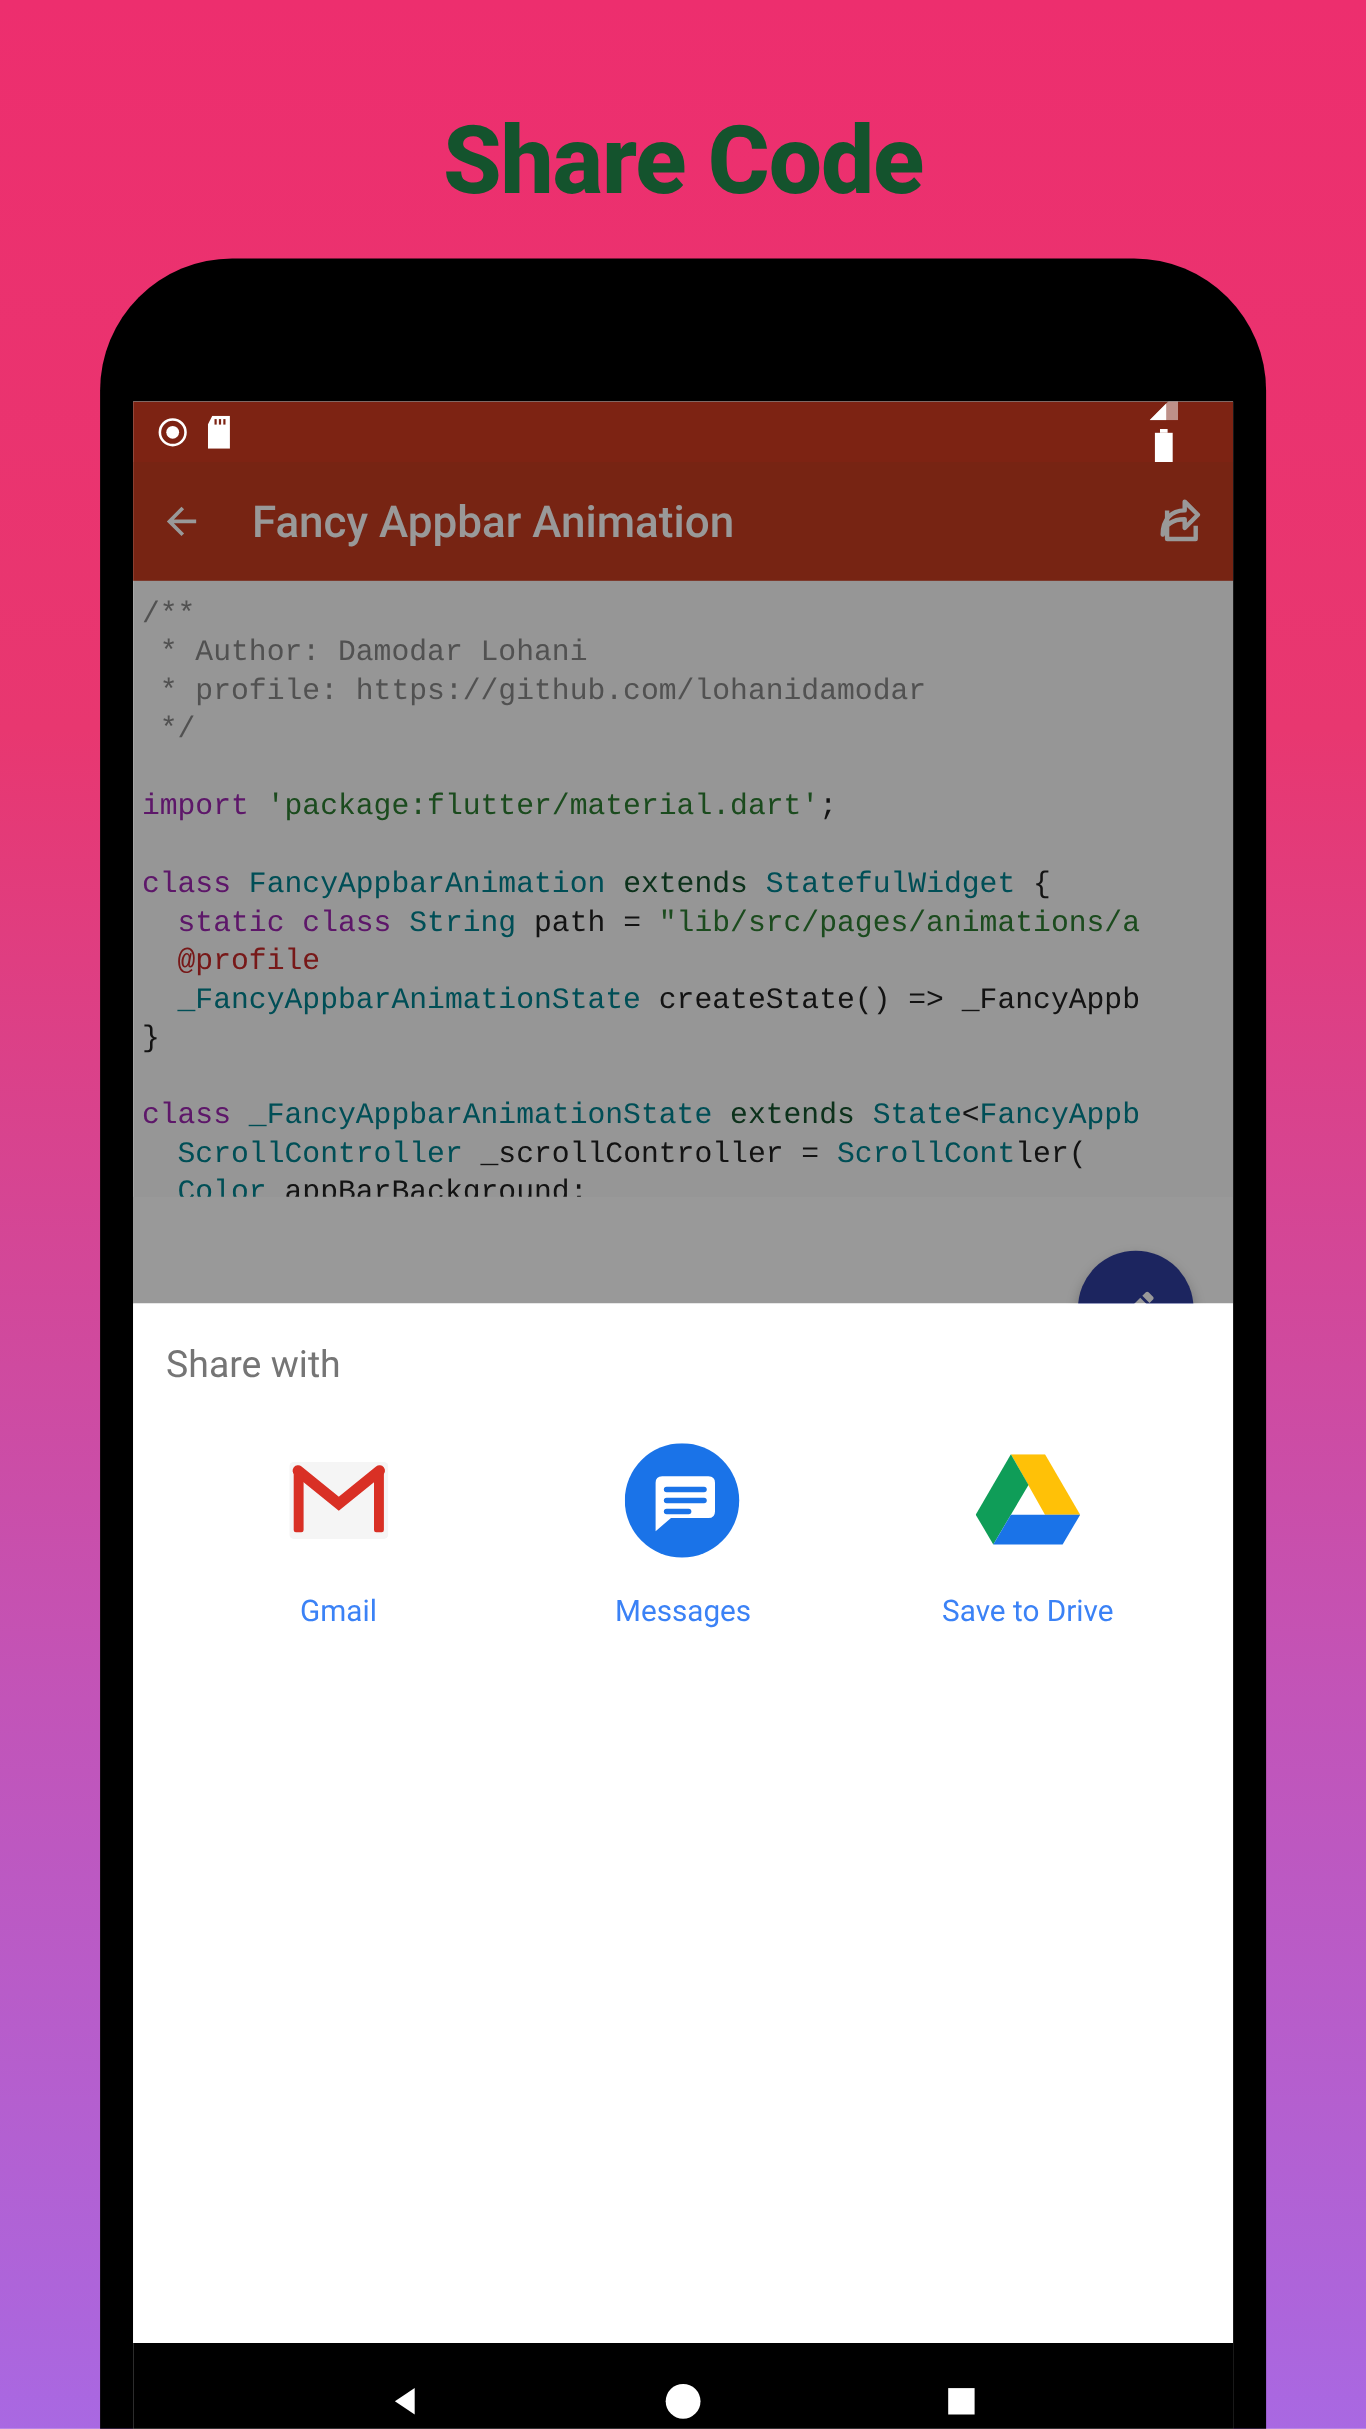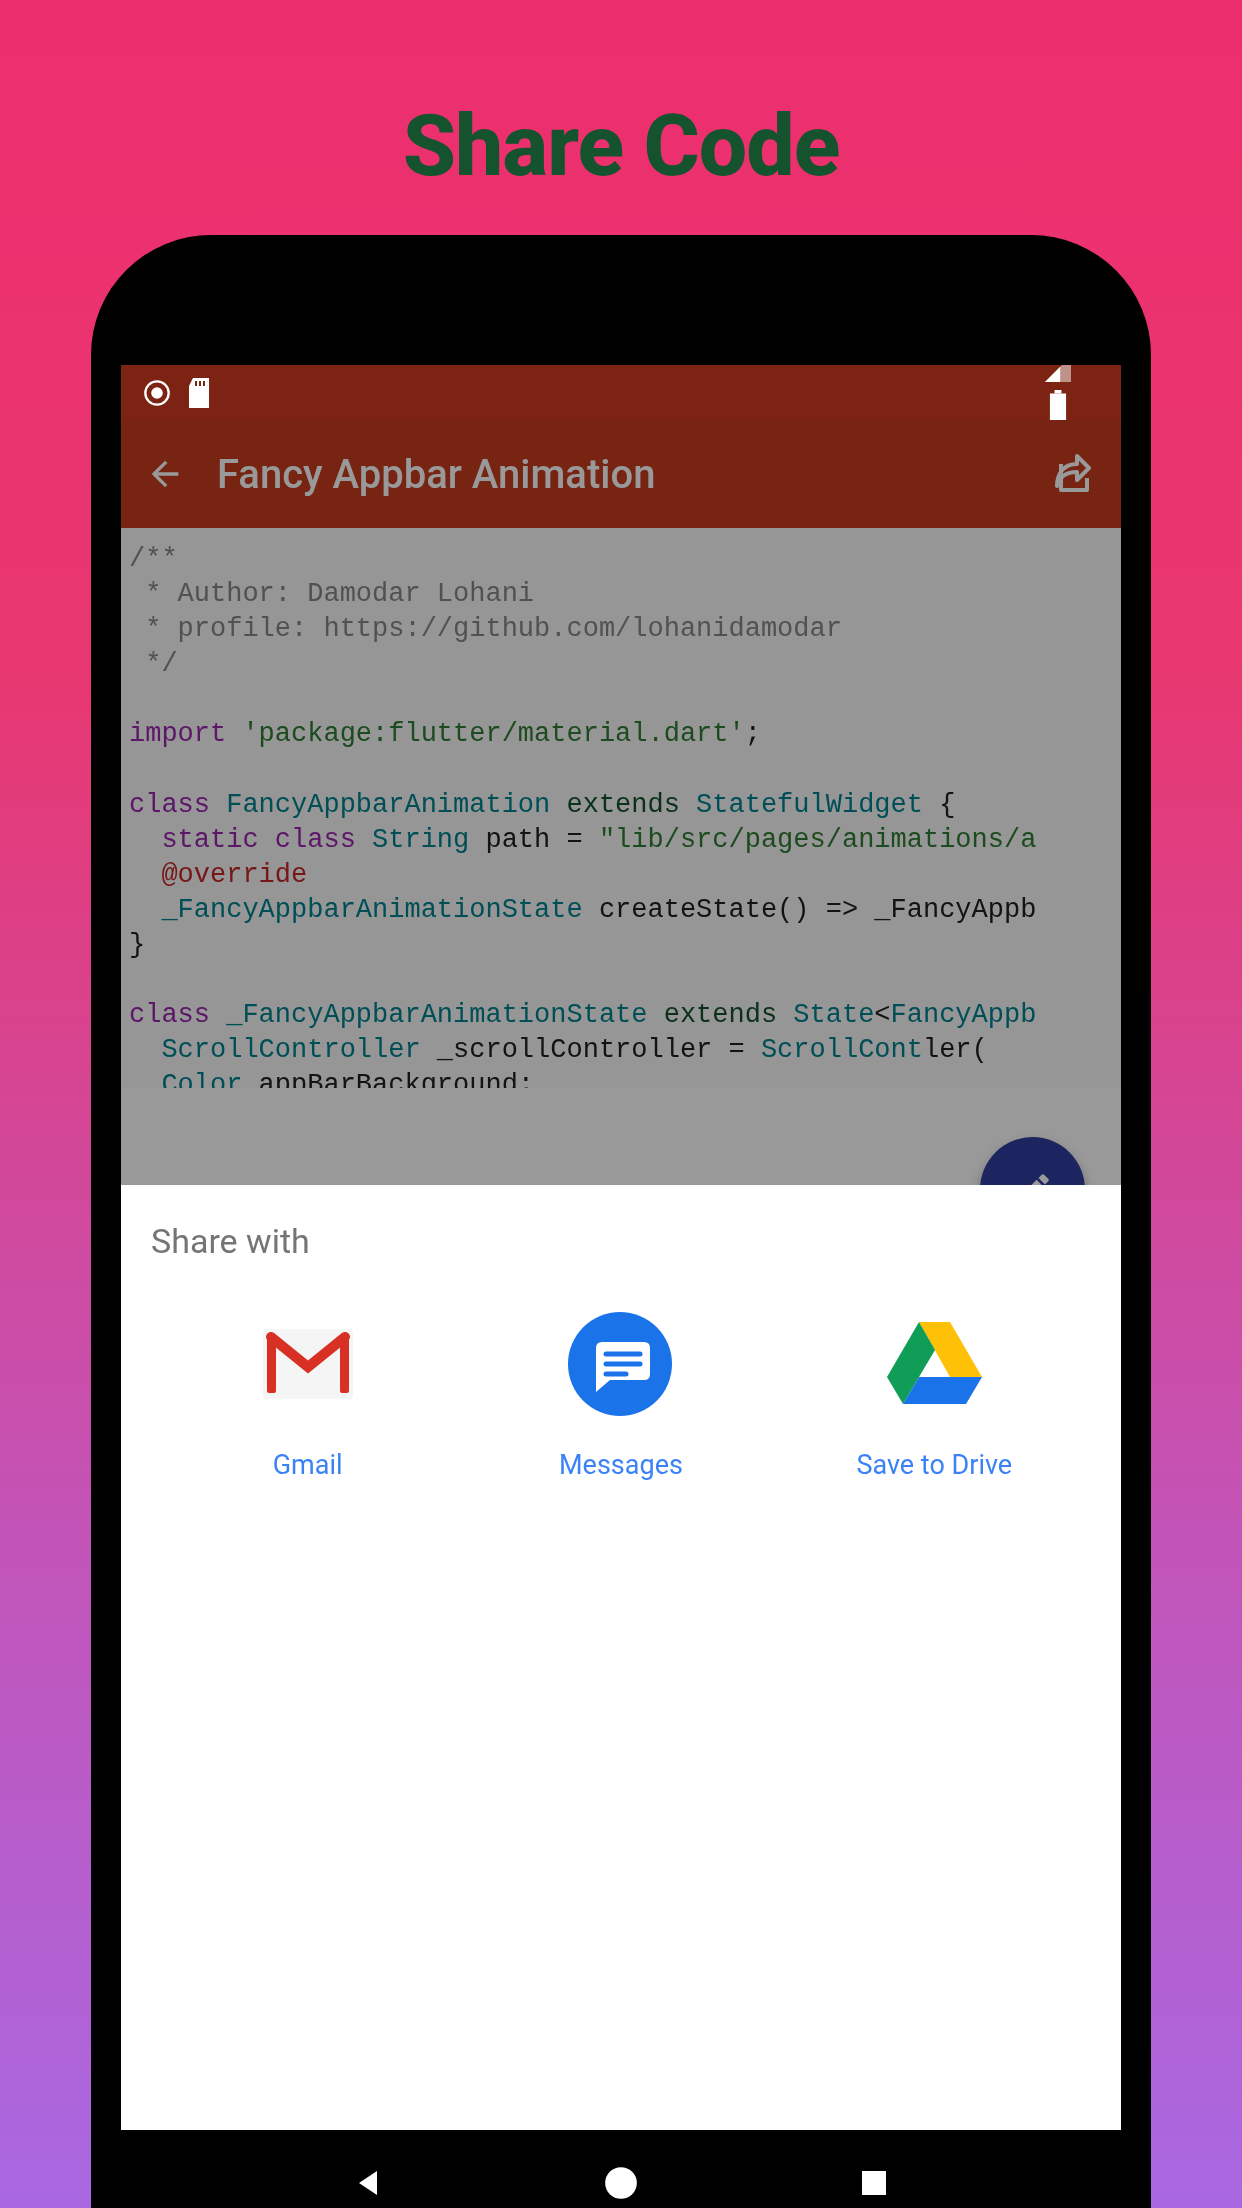--- a/index.html
+++ b/index.html
@@ -69,21 +69,21 @@
       font-size: 30px;
       font-weight: 400;
       margin-left: 8px;
     }
     .app-bar {
       height: 108px;
       background: #c63c21;
       display: flex;
       align-items: center;
       padding: 0 24px;
-      gap: 32px;
+      gap: 44px;
       position: relative;
     }
     .back-arrow {
       width: 40px;
       height: 40px;
       display: flex;
       align-items: center;
       justify-content: center;
     }
     .app-title {
@@ -275,21 +275,21 @@
 
     <div class="code-area"><span class="code-gray">/**</span>
 <span class="code-gray"> * Author: Damodar Lohani</span>
 <span class="code-gray"> * profile: https://github.com/lohanidamodar</span>
 <span class="code-gray"> */</span>
 
 <span class="code-purple">import</span> <span class="code-green">'package:flutter/material.dart'</span><span class="code-black">;</span>
 
 <span class="code-purple">class</span> <span class="code-teal">FancyAppbarAnimation</span> <span class="code-orange">extends</span> <span class="code-teal">StatefulWidget</span><span class="code-black"> {</span>
   <span class="code-purple">static</span> <span class="code-purple">class</span> <span class="code-teal">String</span><span class="code-black"> path = </span><span class="code-green">"lib/src/pages/animations/a</span>
-  <span class="code-red">@override</span>
+  <span class="code-red">@profile</span>
   <span class="code-teal">_FancyAppbarAnimationState</span><span class="code-black"> createState() =&gt; _FancyAppb</span>
 <span class="code-black">}</span>
 
 <span class="code-purple">class</span> <span class="code-teal">_FancyAppbarAnimationState</span> <span class="code-orange">extends</span> <span class="code-teal">State</span><span class="code-black">&lt;</span><span class="code-teal">FancyAppb</span>
   <span class="code-teal">ScrollController</span><span class="code-black"> _scrollController = </span><span class="code-teal">ScrollCont</span><span class="code-black">ler(</span>
   <span class="code-teal">Color</span><span class="code-black"> appBarBackground;</span></div>
 
     <div class="fab">
       <svg width="42" height="42" viewBox="0 0 24 24">
           <path d="M3 17.25V21h3.75L17.81 9.94l-3.75-3.75L3 17.25zM20.71 7.04c.39-.39.39-1.02 0-1.41l-2.34-2.34c-.39-.39-1.02-.39-1.41 0l-1.83 1.83 3.75 3.75 1.83-1.83z" fill="white"></path>

